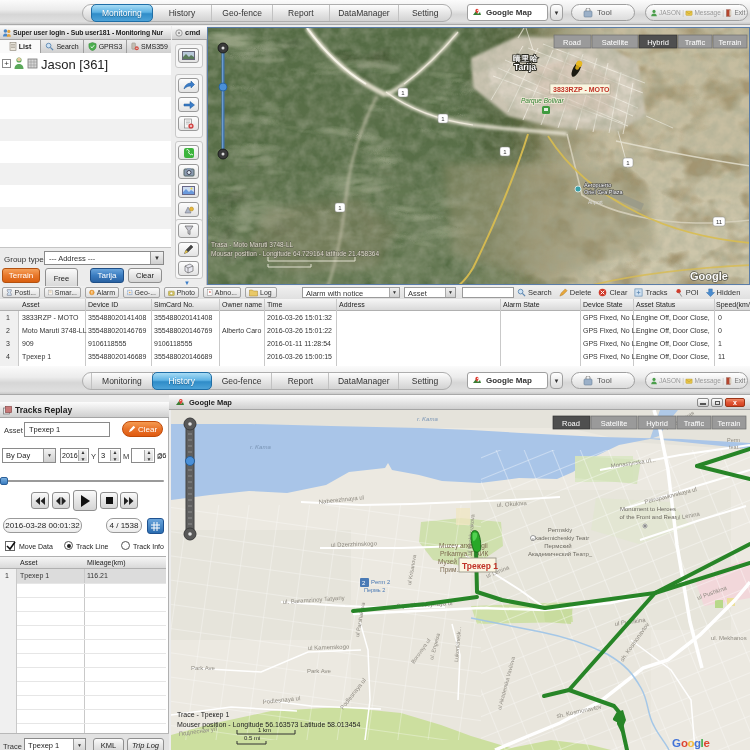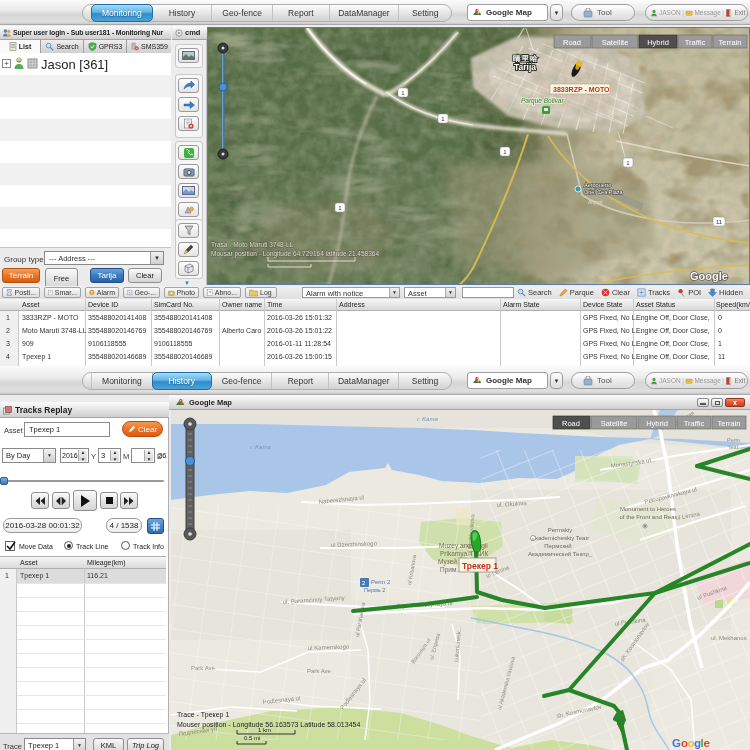--- a/index.html
+++ b/index.html
@@ -467,21 +467,21 @@
     <div class="abs" style="left:462px;top:1px;width:52px;height:11px;background:#fff;border:1px solid #9a9a9a;"></div>
     <div class="abs" style="left:517px;top:1px;display:flex;align-items:center;height:11px;">
       <svg width="9" height="9" viewBox="0 0 10 10">
             <circle cx="4" cy="4" r="2.6" fill="#cfe3f5" stroke="#5a86b0" stroke-width="1"></circle>
             <path d="M6 6 L9 9" stroke="#5a86b0" stroke-width="1.4"></path>
           </svg>
           <span class="smalltext" style="margin-left:2px;">Search</span>
       <svg width="9" height="9" viewBox="0 0 10 10" style="margin-left:7px;">
             <path d="M1 9 L2.5 5.5 L7 1 L9 3 L4.5 7.5 Z" fill="#e8a83c" stroke="#a8701a" stroke-width=".5"></path>
           </svg>
-          <span class="smalltext" style="margin-left:2px;">Parque</span>
+          <span class="smalltext" style="margin-left:2px;">Delete</span>
       <svg width="9" height="9" viewBox="0 0 10 10" style="margin-left:7px;">
             <circle cx="5" cy="5" r="4.2" fill="#d03a2a"></circle>
             <path d="M3 3 L7 7 M7 3 L3 7" stroke="#fff" stroke-width="1.1"></path>
           </svg>
           <span class="smalltext" style="margin-left:2px;">Clear</span>
       <svg width="9" height="9" viewBox="0 0 10 10" style="margin-left:7px;">
             <rect x="1" y="1" width="8" height="8" fill="#cfe0f0" stroke="#5a86b0" stroke-width=".7"></rect>
             <path d="M3 5 h4 M5 3 v4" stroke="#5a86b0" stroke-width=".8"></path>
           </svg>
           <span class="smalltext" style="margin-left:2px;">Tracks</span>

